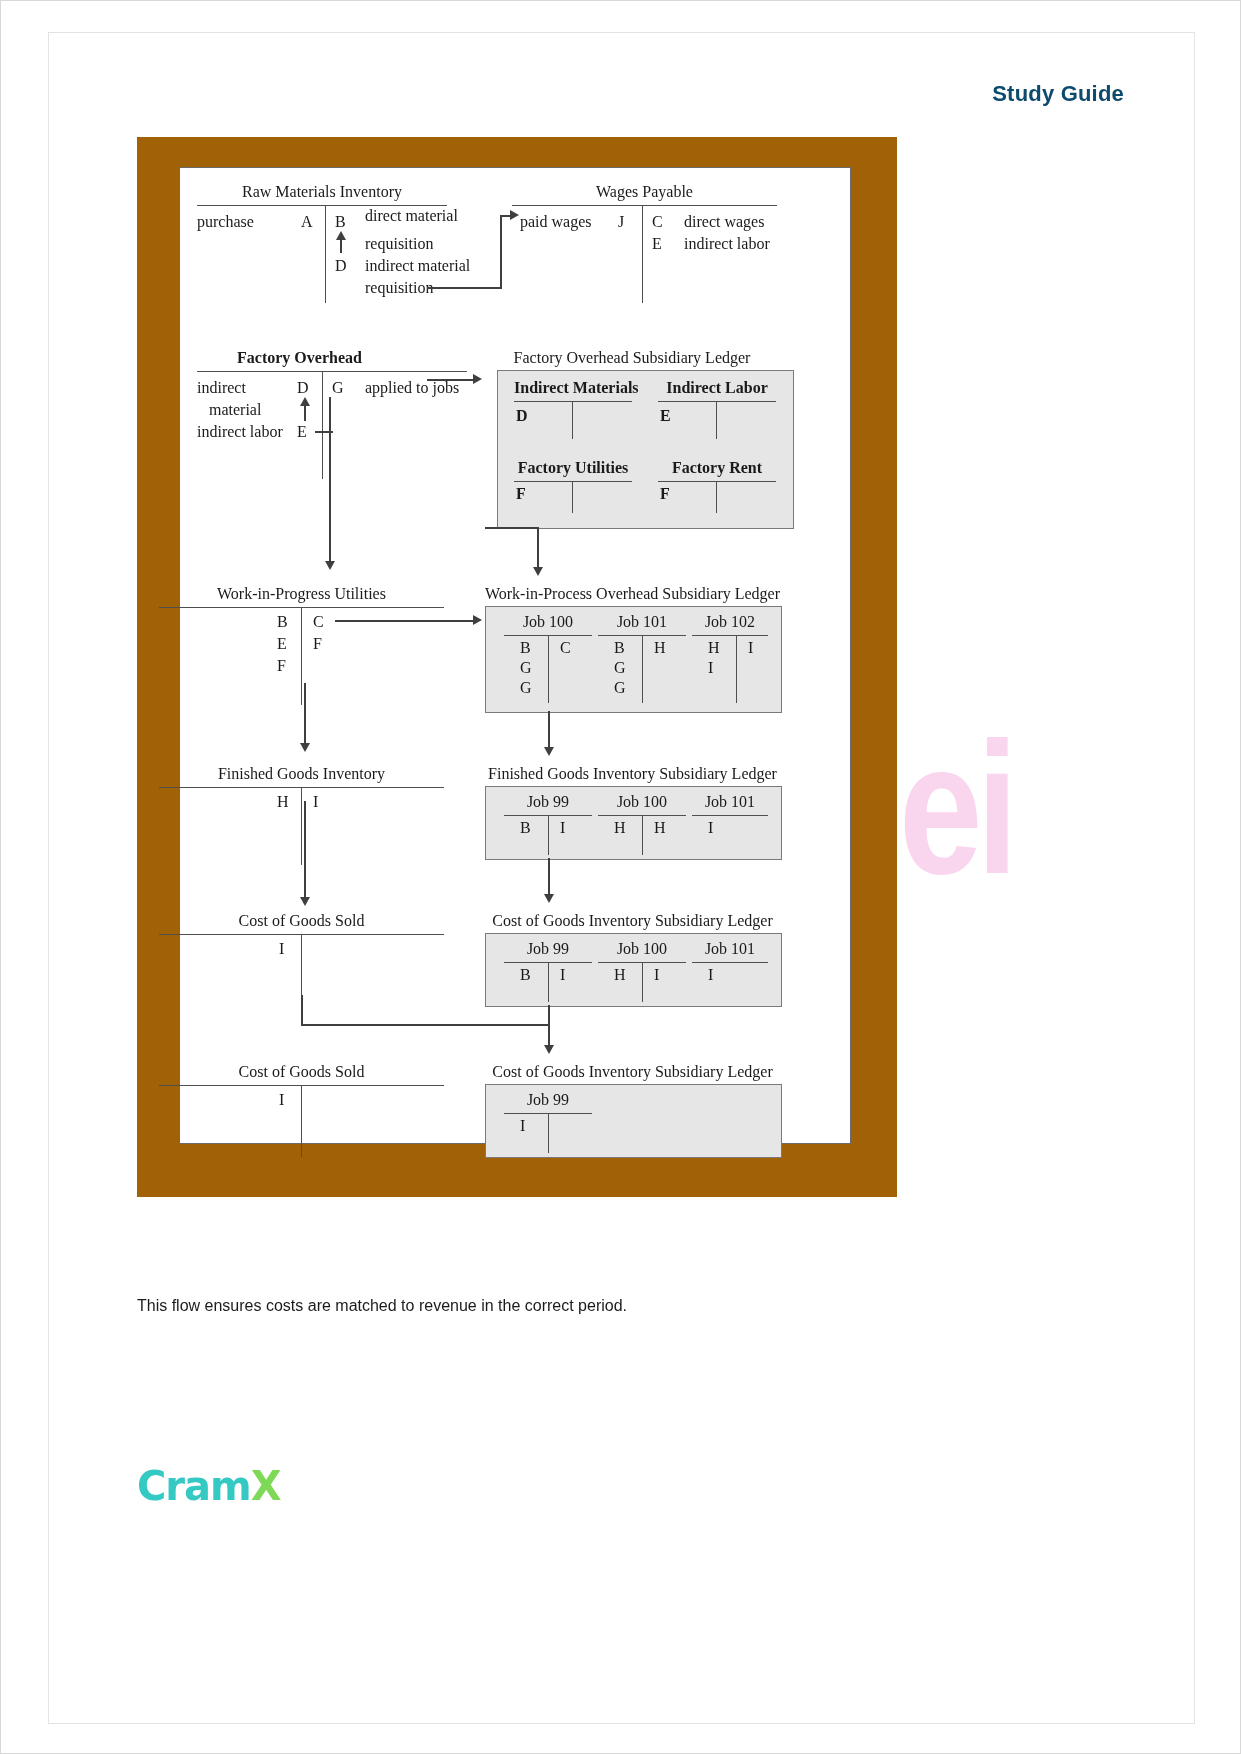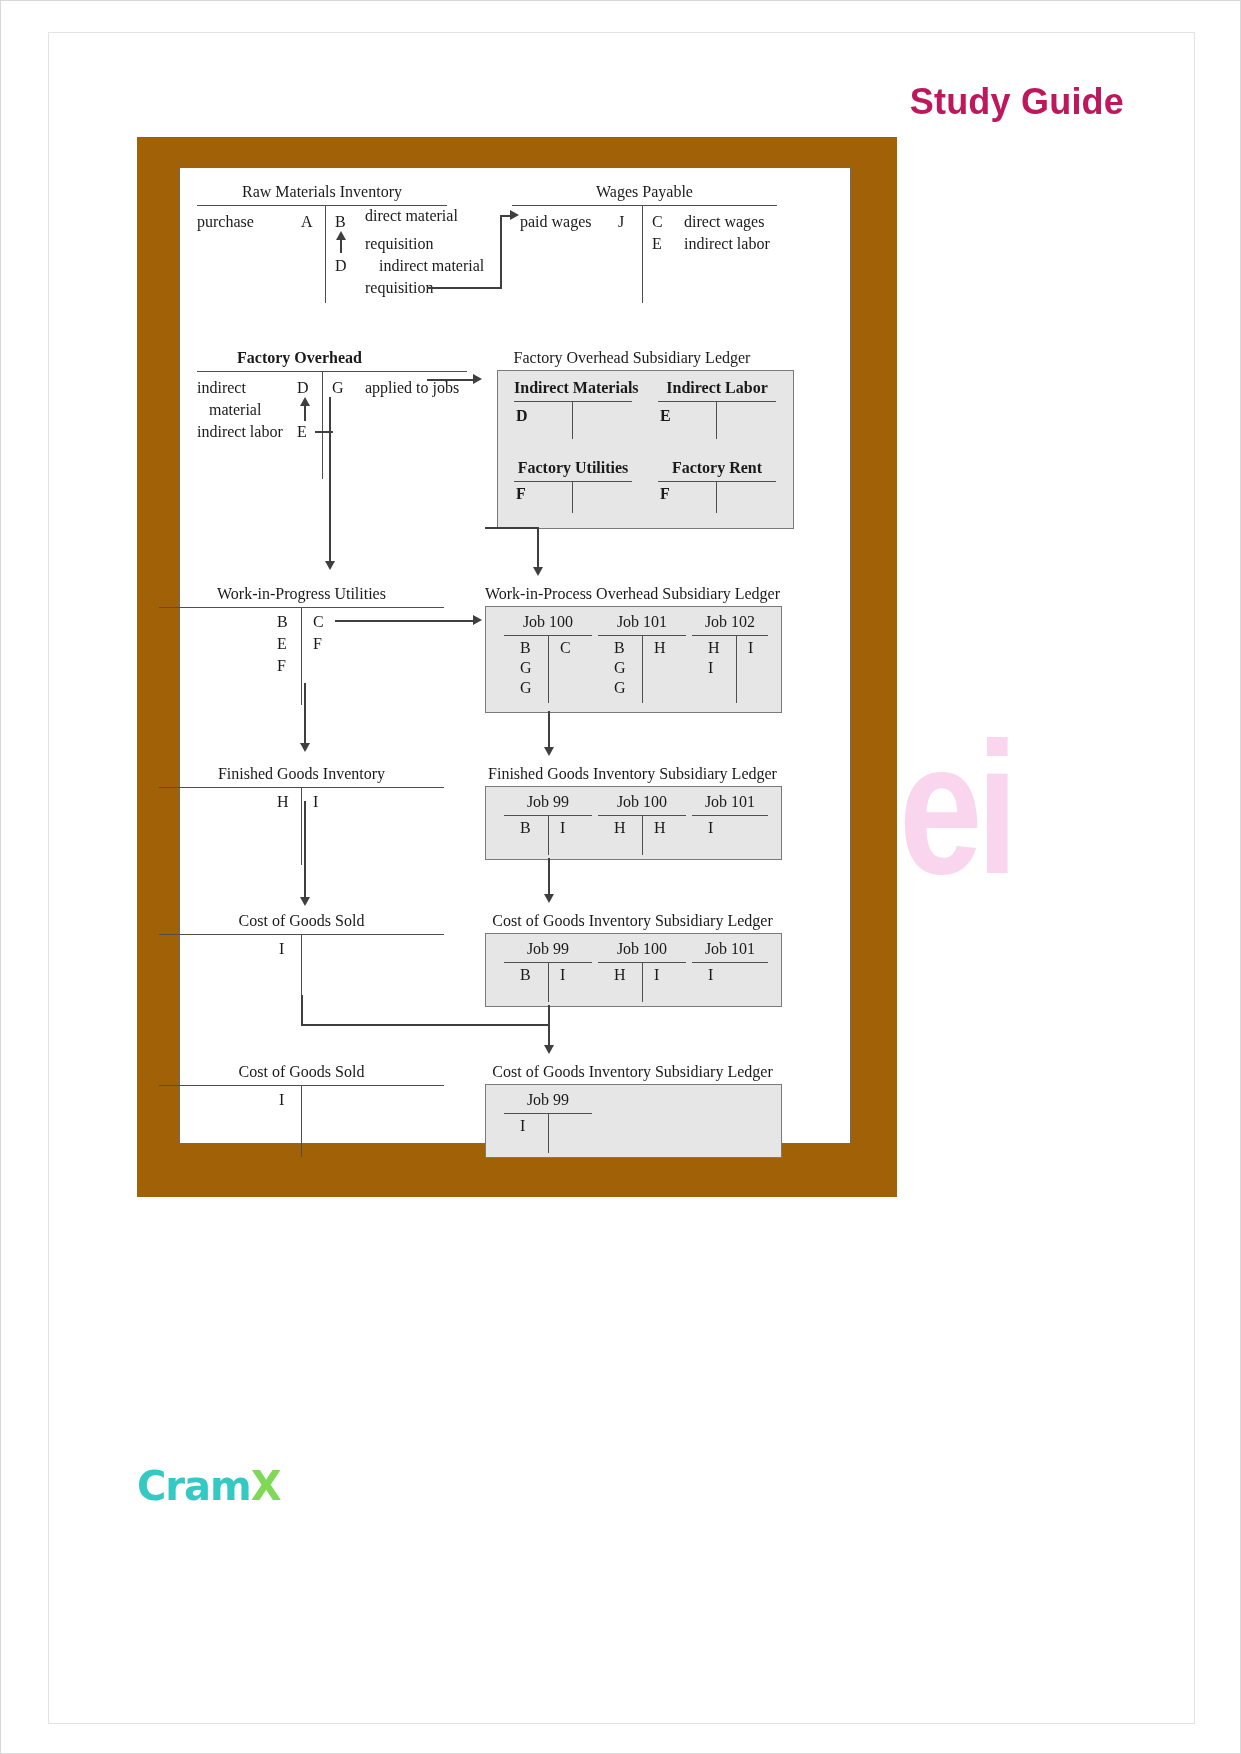--- a/index.html
+++ b/index.html
@@ -3,22 +3,22 @@
 <meta charset="utf-8">
 <style>
   html,body{margin:0;padding:0;background:#f0f0f0;}
   body{font-family:"Liberation Sans",sans-serif;}
   .page{position:relative;width:1241px;height:1754px;background:#ffffff;margin:0 auto;
         border:1px solid #d8d8d8;box-sizing:border-box;overflow:hidden;}
   .sheet{position:absolute;left:48px;top:32px;width:1145px;height:1690px;background:#fff;
          box-shadow:0 0 0 1px #e3e3e3;box-sizing:border-box;}
 
   
-  .study-guide{position:absolute;right:70px;top:48px;font-size:36px;font-weight:bold;
-               color:#be185d;letter-spacing:.2px;}
+  .study-guide{position:absolute;right:70px;top:48px;font-size:22px;font-weight:bold;
+               color:#0c4a6e;letter-spacing:.2px;}
 
   
   .watermark{position:absolute;left:850px;top:700px;font-size:150px;font-weight:bold;
              color:#f9d6ee;line-height:1;user-select:none;letter-spacing:-6px;
              transform:scaleY(1.25);}
 
   
   .figure-wrap{position:absolute;left:88px;top:104px;width:760px;height:1060px;
                background:#a16207;}
   .fig{position:absolute;left:0;top:0;width:760px;height:1060px;
@@ -82,21 +82,21 @@
           <div class="ttl">Raw Materials Inventory</div>
           <div class="hbar"></div>
           <div class="vbar" style="left:128px;height:98px;"></div>
           <div class="cell" style="left:0px;top:30px;">purchase</div>
           <div class="cell" style="left:104px;top:30px;">A</div>
 
           <div class="cell" style="left:138px;top:30px;">B</div>
           <div class="cell" style="left:168px;top:24px;">direct material</div>
           <div class="cell" style="left:168px;top:52px;">requisition</div>
           <div class="cell" style="left:138px;top:74px;">D</div>
-          <div class="cell" style="left:168px;top:74px;margin-left:14px;">indirect material</div>
+          <div class="cell" style="left:168px;top:74px;">indirect material</div>
           <div class="cell" style="left:168px;top:96px;">requisition</div>
 
           <div class="ln lnv" style="left:143px;top:56px;height:14px;"></div>
           <div class="arw arw-u" style="left:139px;top:48px;"></div>
         </div>
 
         <div class="tacct" style="left:375px;top:46px;width:265px;height:120px;">
           <div class="ttl">Wages Payable</div>
           <div class="hbar"></div>
           <div class="vbar" style="left:130px;height:98px;"></div>
@@ -306,19 +306,20 @@
             <div class="hbar"></div>
             <div class="vbar" style="left:44px;height:40px;"></div>
             <div class="cell" style="left:16px;top:26px;">I</div>
           </div>
         </div>
 
       </div>
     </div>
 
 
+    <div class="bodytext">This flow ensures costs are matched to revenue in the correct period.</div>
 
     <div class="logo">
       <span class="c1">Cram</span><span class="x">X</span>
     </div>
 
   </div>
 </div>
 
 </body></html>

